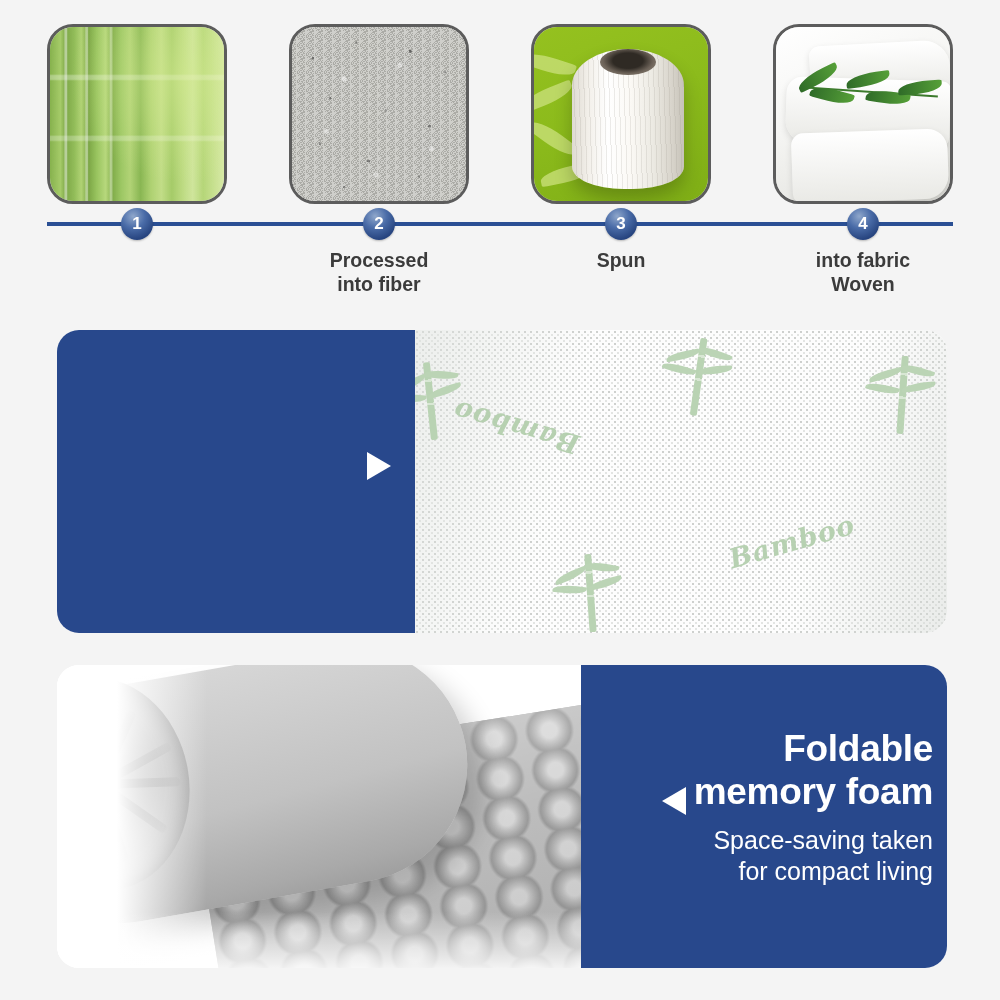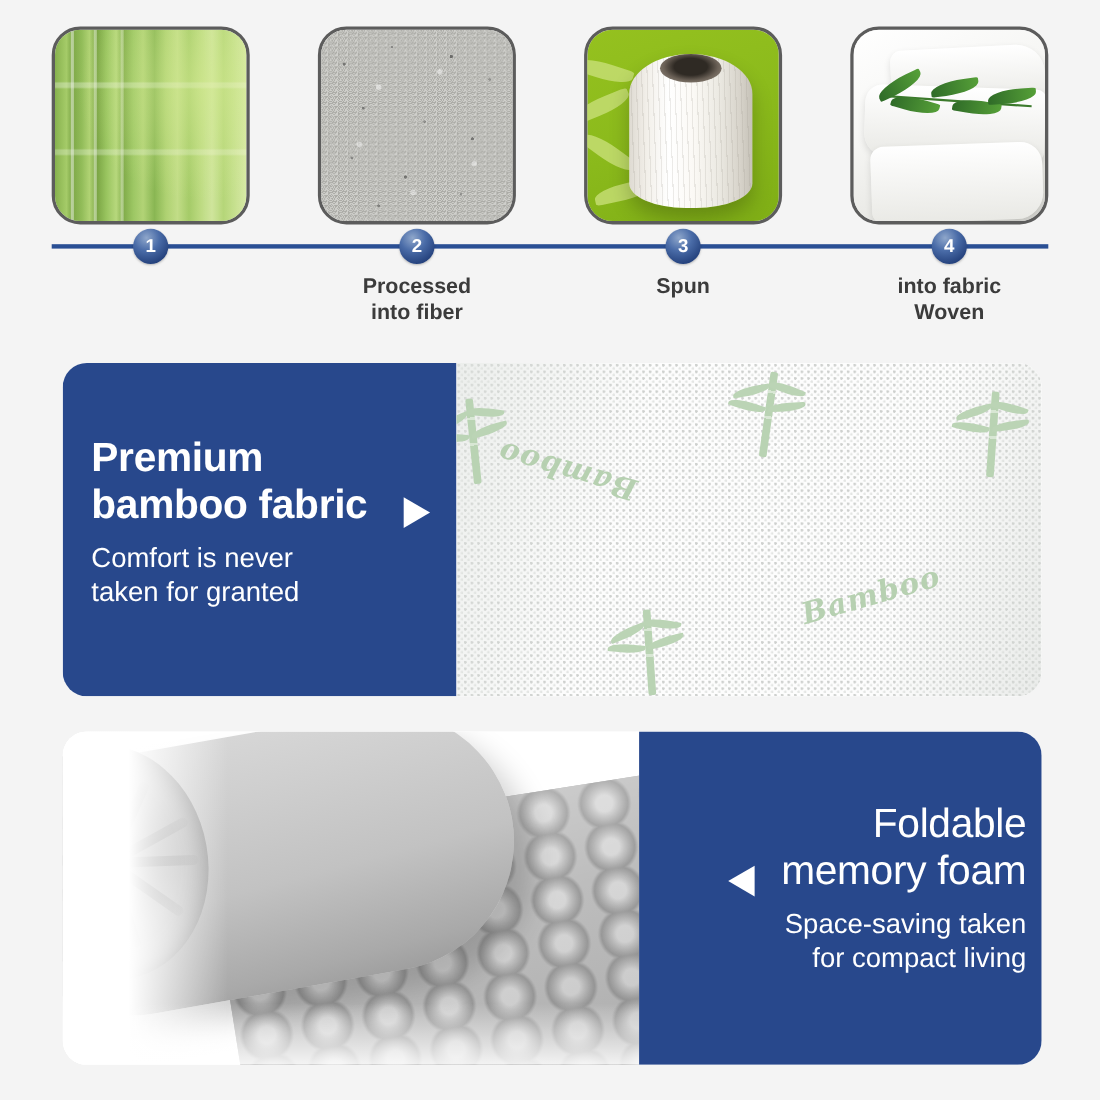--- a/index.html
+++ b/index.html
@@ -471,21 +471,21 @@
   .bot-text {
     position: absolute;
     left: 540px;
     top: 62px;
     width: 336px;
     color: #ffffff;
     text-align: right;
   }
   .bot-title {
     font-size: 37px;
-    font-weight: normal;
+    font-weight: bold;
     line-height: 43px;
     letter-spacing: -0.3px;
   }
   .bot-sub {
     margin-top: 12px;
     font-size: 25px;
     line-height: 31px;
   }
   .arrow-left {
     position: absolute;
@@ -614,30 +614,20 @@
         <div class="bl p1"></div>
         <div class="bl p2"></div>
         <div class="bl p3"></div>
         <div class="bl p4"></div>
       </div>
 
       <div class="bamboo-word bw1">Bamboo</div>
       <div class="bamboo-word bw2">Bamboo</div>
     </div>
 
-    <div class="mid-text">
-      <div class="mid-title">
-        <div>Premium</div>
-        <div>bamboo fabric</div>
-      </div>
-      <div class="mid-sub">
-        <div>Comfort is never</div>
-        <div>taken for granted</div>
-      </div>
-    </div>
 
     <div class="arrow-right"></div>
   </div>
 
   <div class="panel-bot">
 
     <div class="foam-photo">
       <div class="foam-egg">
         <div class="foam-egg-shade"></div>
       </div>

